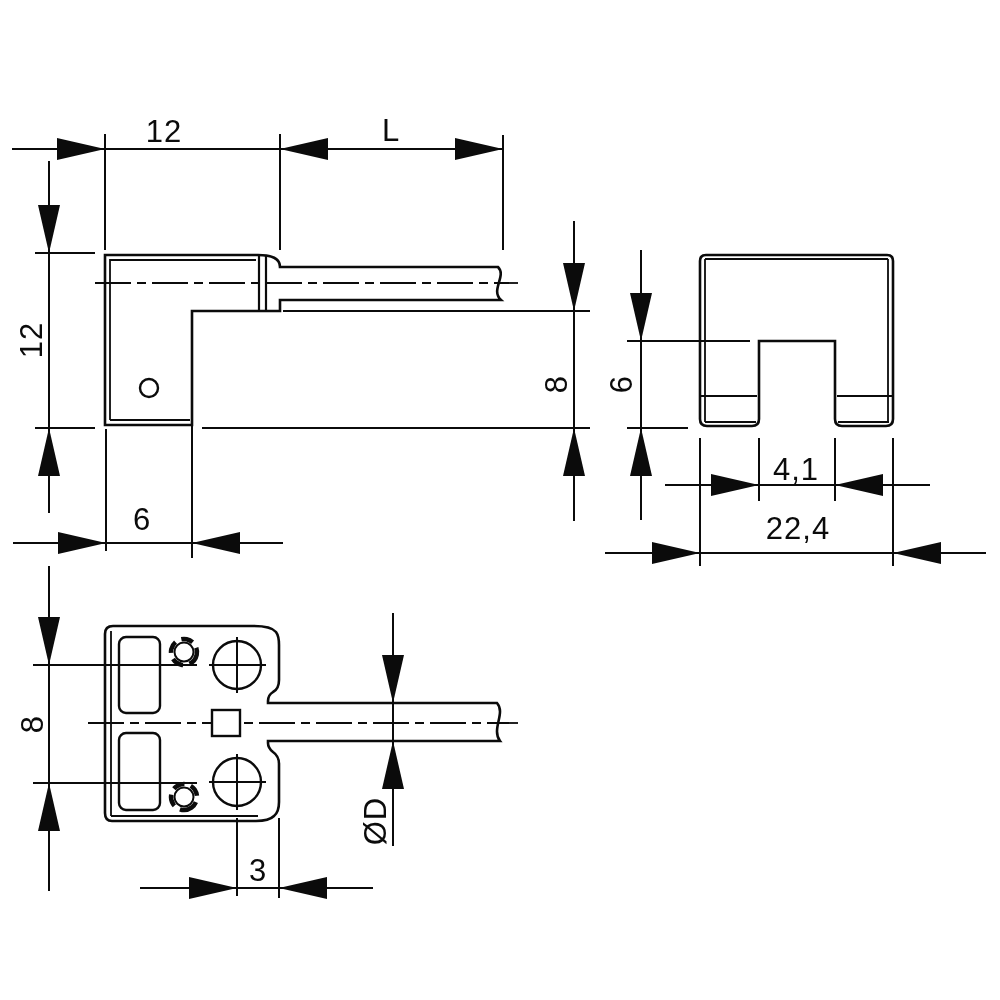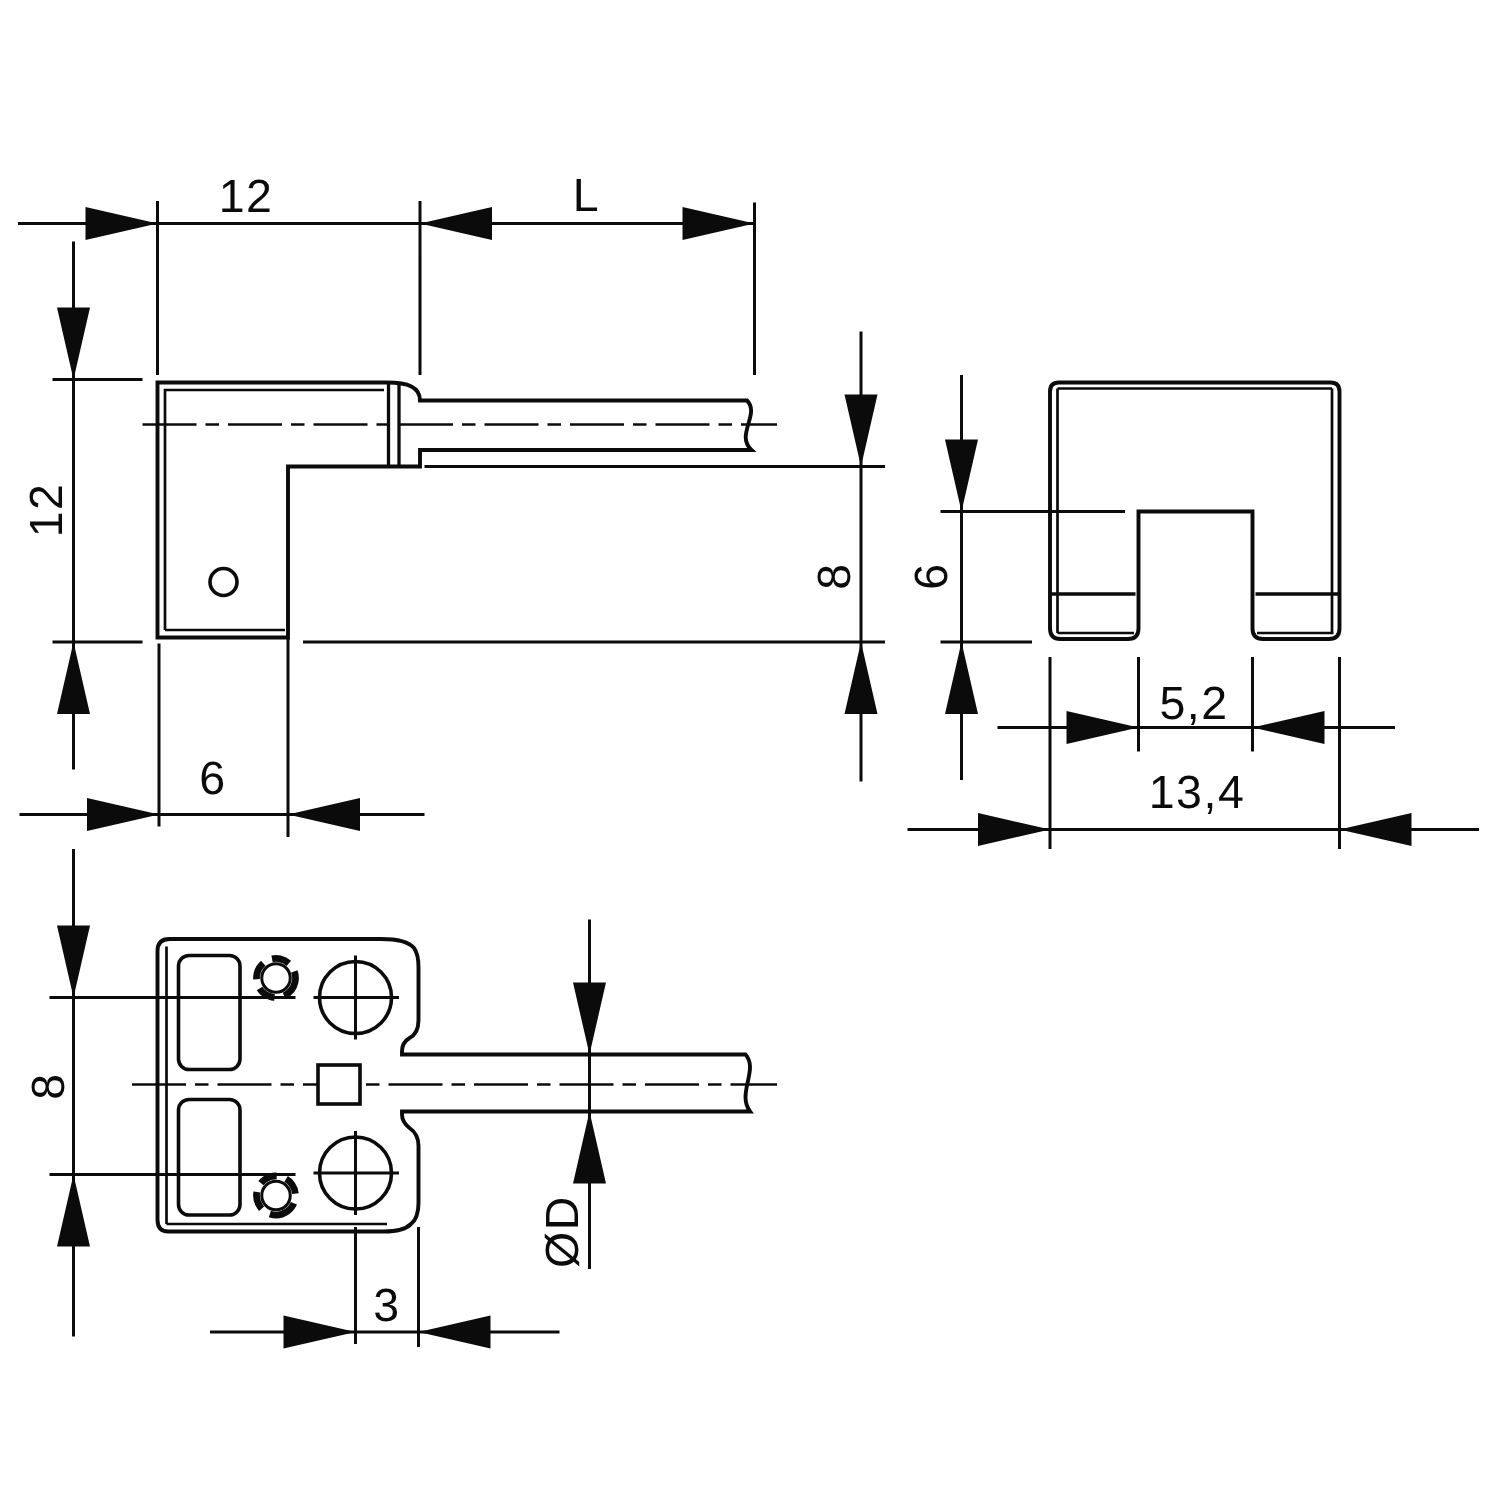--- a/index.html
+++ b/index.html
@@ -130,20 +130,20 @@
   </g>
 </svg>
 
 <div class="labels">
   <div class="dim-label" style="left:164px;top:118px">12</div>
   <div class="dim-label" style="left:391px;top:117px">L</div>
   <div class="dim-label rot" style="left:31px;top:327px">12</div>
   <div class="dim-label rot" style="left:556px;top:371px">8</div>
   <div class="dim-label" style="left:142px;top:506px">6</div>
   <div class="dim-label rot" style="left:621px;top:371px">6</div>
-  <div class="dim-label" style="left:796px;top:456px">5,2</div>
-  <div class="dim-label" style="left:798px;top:515px">13,4</div>
+  <div class="dim-label" style="left:796px;top:456px">4,1</div>
+  <div class="dim-label" style="left:798px;top:515px">22,4</div>
   <div class="dim-label rot" style="left:32px;top:711px">8</div>
   <div class="dim-label" style="left:258px;top:857px">3</div>
   <div class="dim-label rot" style="left:375px;top:808px">ØD</div>
 </div>
 
 </div>
 
 </body></html>

